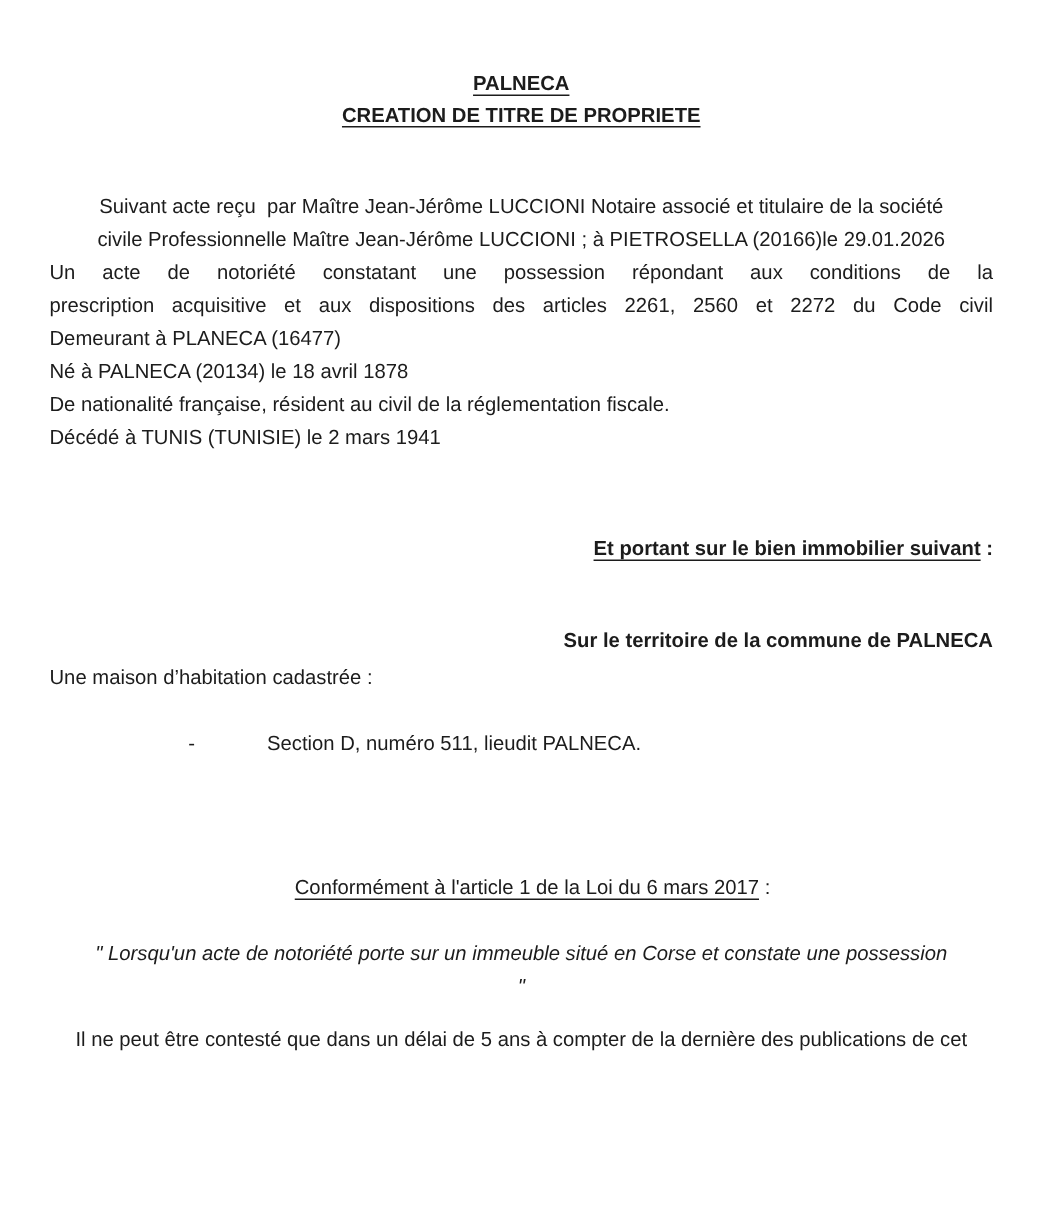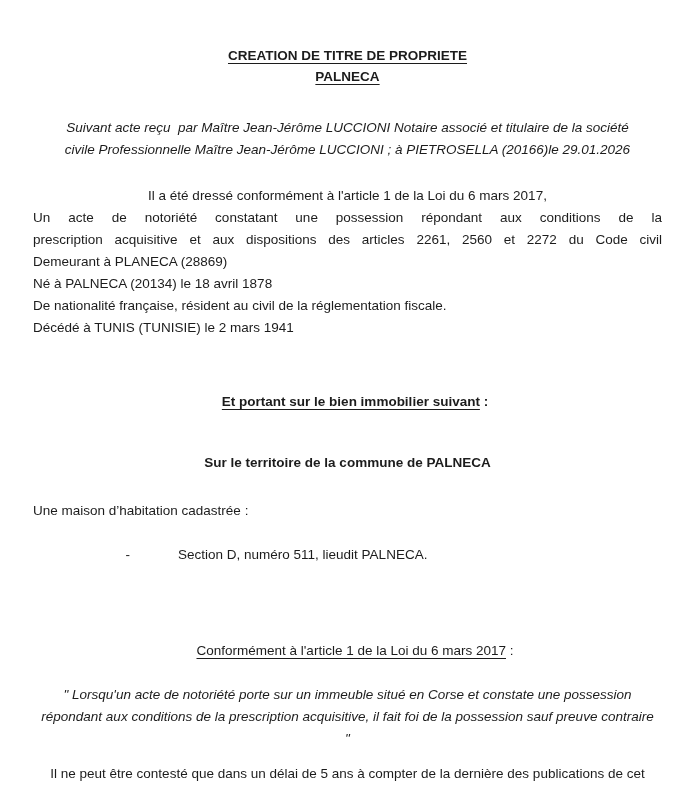--- a/index.html
+++ b/index.html
@@ -18,73 +18,70 @@
   .doc {
     padding: 45px 33px 0 33px;
     box-sizing: border-box;
     width: 695px;
   }
   .line {
     line-height: 22px;
     white-space: pre;
   }
   .center { text-align: center; }
-  .bold   { font-weight: bold; }
+  .bold   { font-weight: bold; text-align: right; }
   .u      { text-decoration: underline; text-underline-offset: 3px; }
 
   .title-block .line { font-weight: bold; line-height: 21px; }
 
-  .intro-block   { margin-top: 30px; font-style: italic; }
+  .intro-block   { margin-top: 40px; }
   .dresse-block  { margin-top: 24px; }
 
   .jline {
     line-height: 22px;
     text-align: justify;
     text-align-last: justify;
   }
 
   .bien-heading       { margin-top: 30px; }
   .territoire-heading { margin-top: 17px; }
-  .maison-block       { margin-top: 26px; }
+  .maison-block       { margin-top: 3px; }
 
   .cadastre-line .dash { margin-left: 70px; }
   .cadastre-line .item-text { margin-left: 48px; }
 
   .conformement-heading { margin-top: 30px; }
 
   .quote-block { font-style: italic; }
 
   .delai-block { margin-top: 13px; }
 </style>
 </head>
 <body>
 
 <div class="doc">
 
   <div class="title-block center">
+    <div class="line"><span class="u">PALNECA</span></div>
     <div class="line"><span class="u">CREATION DE TITRE DE PROPRIETE</span></div>
-    <div class="line"><span class="u">PALNECA</span></div>
   </div>
 
   <div class="intro-block center">
     <div class="line">Suivant acte reçu  par Maître Jean-Jérôme LUCCIONI Notaire associé et titulaire de la société</div>
     <div class="line">civile Professionnelle Maître Jean-Jérôme LUCCIONI ; à PIETROSELLA (20166)le 29.01.2026</div>
   </div>
 
-  <div class="dresse-block center">
-    <div class="line">Il a été dressé conformément à l'article 1 de la Loi du 6 mars 2017,</div>
-  </div>
 
   <div>
     <div class="jline">Un acte de notoriété constatant une possession répondant aux conditions de la</div>
     <div class="jline">prescription acquisitive et aux dispositions des articles 2261, 2560 et 2272 du Code civil</div>
   </div>
 
   <div>
-    <div class="line">Demeurant à PLANECA (28869)</div>
+    <div class="line">Demeurant à PLANECA (16477)</div>
     <div class="line">Né à PALNECA (20134) le 18 avril 1878</div>
     <div class="line">De nationalité française, résident au civil de la réglementation fiscale.</div>
     <div class="line">Décédé à TUNIS (TUNISIE) le 2 mars 1941</div>
   </div>
 
   <div class="bien-heading center line bold">
     <span class="u">Et portant sur le bien immobilier suivant</span><span> :</span>
   </div>
 
   <div class="territoire-heading center line bold">Sur le territoire de la commune de PALNECA</div>
@@ -95,21 +92,20 @@
       <span class="dash">-</span><span class="item-text">Section D, numéro 511, lieudit PALNECA.</span>
     </div>
   </div>
 
   <div class="conformement-heading center line">
     <span class="u">Conformément à l'article 1 de la Loi du 6 mars 2017</span><span> :</span>
   </div>
 
   <div class="quote-block center">
     <div class="line">" Lorsqu'un acte de notoriété porte sur un immeuble situé en Corse et constate une possession</div>
-    <div class="line">répondant aux conditions de la prescription acquisitive, il fait foi de la possession sauf preuve contraire</div>
     <div class="line">"</div>
   </div>
 
   <div class="delai-block center">
     <div class="line">Il ne peut être contesté que dans un délai de 5 ans à compter de la dernière des publications de cet</div>
 
   </div>
 
 </div>
 

